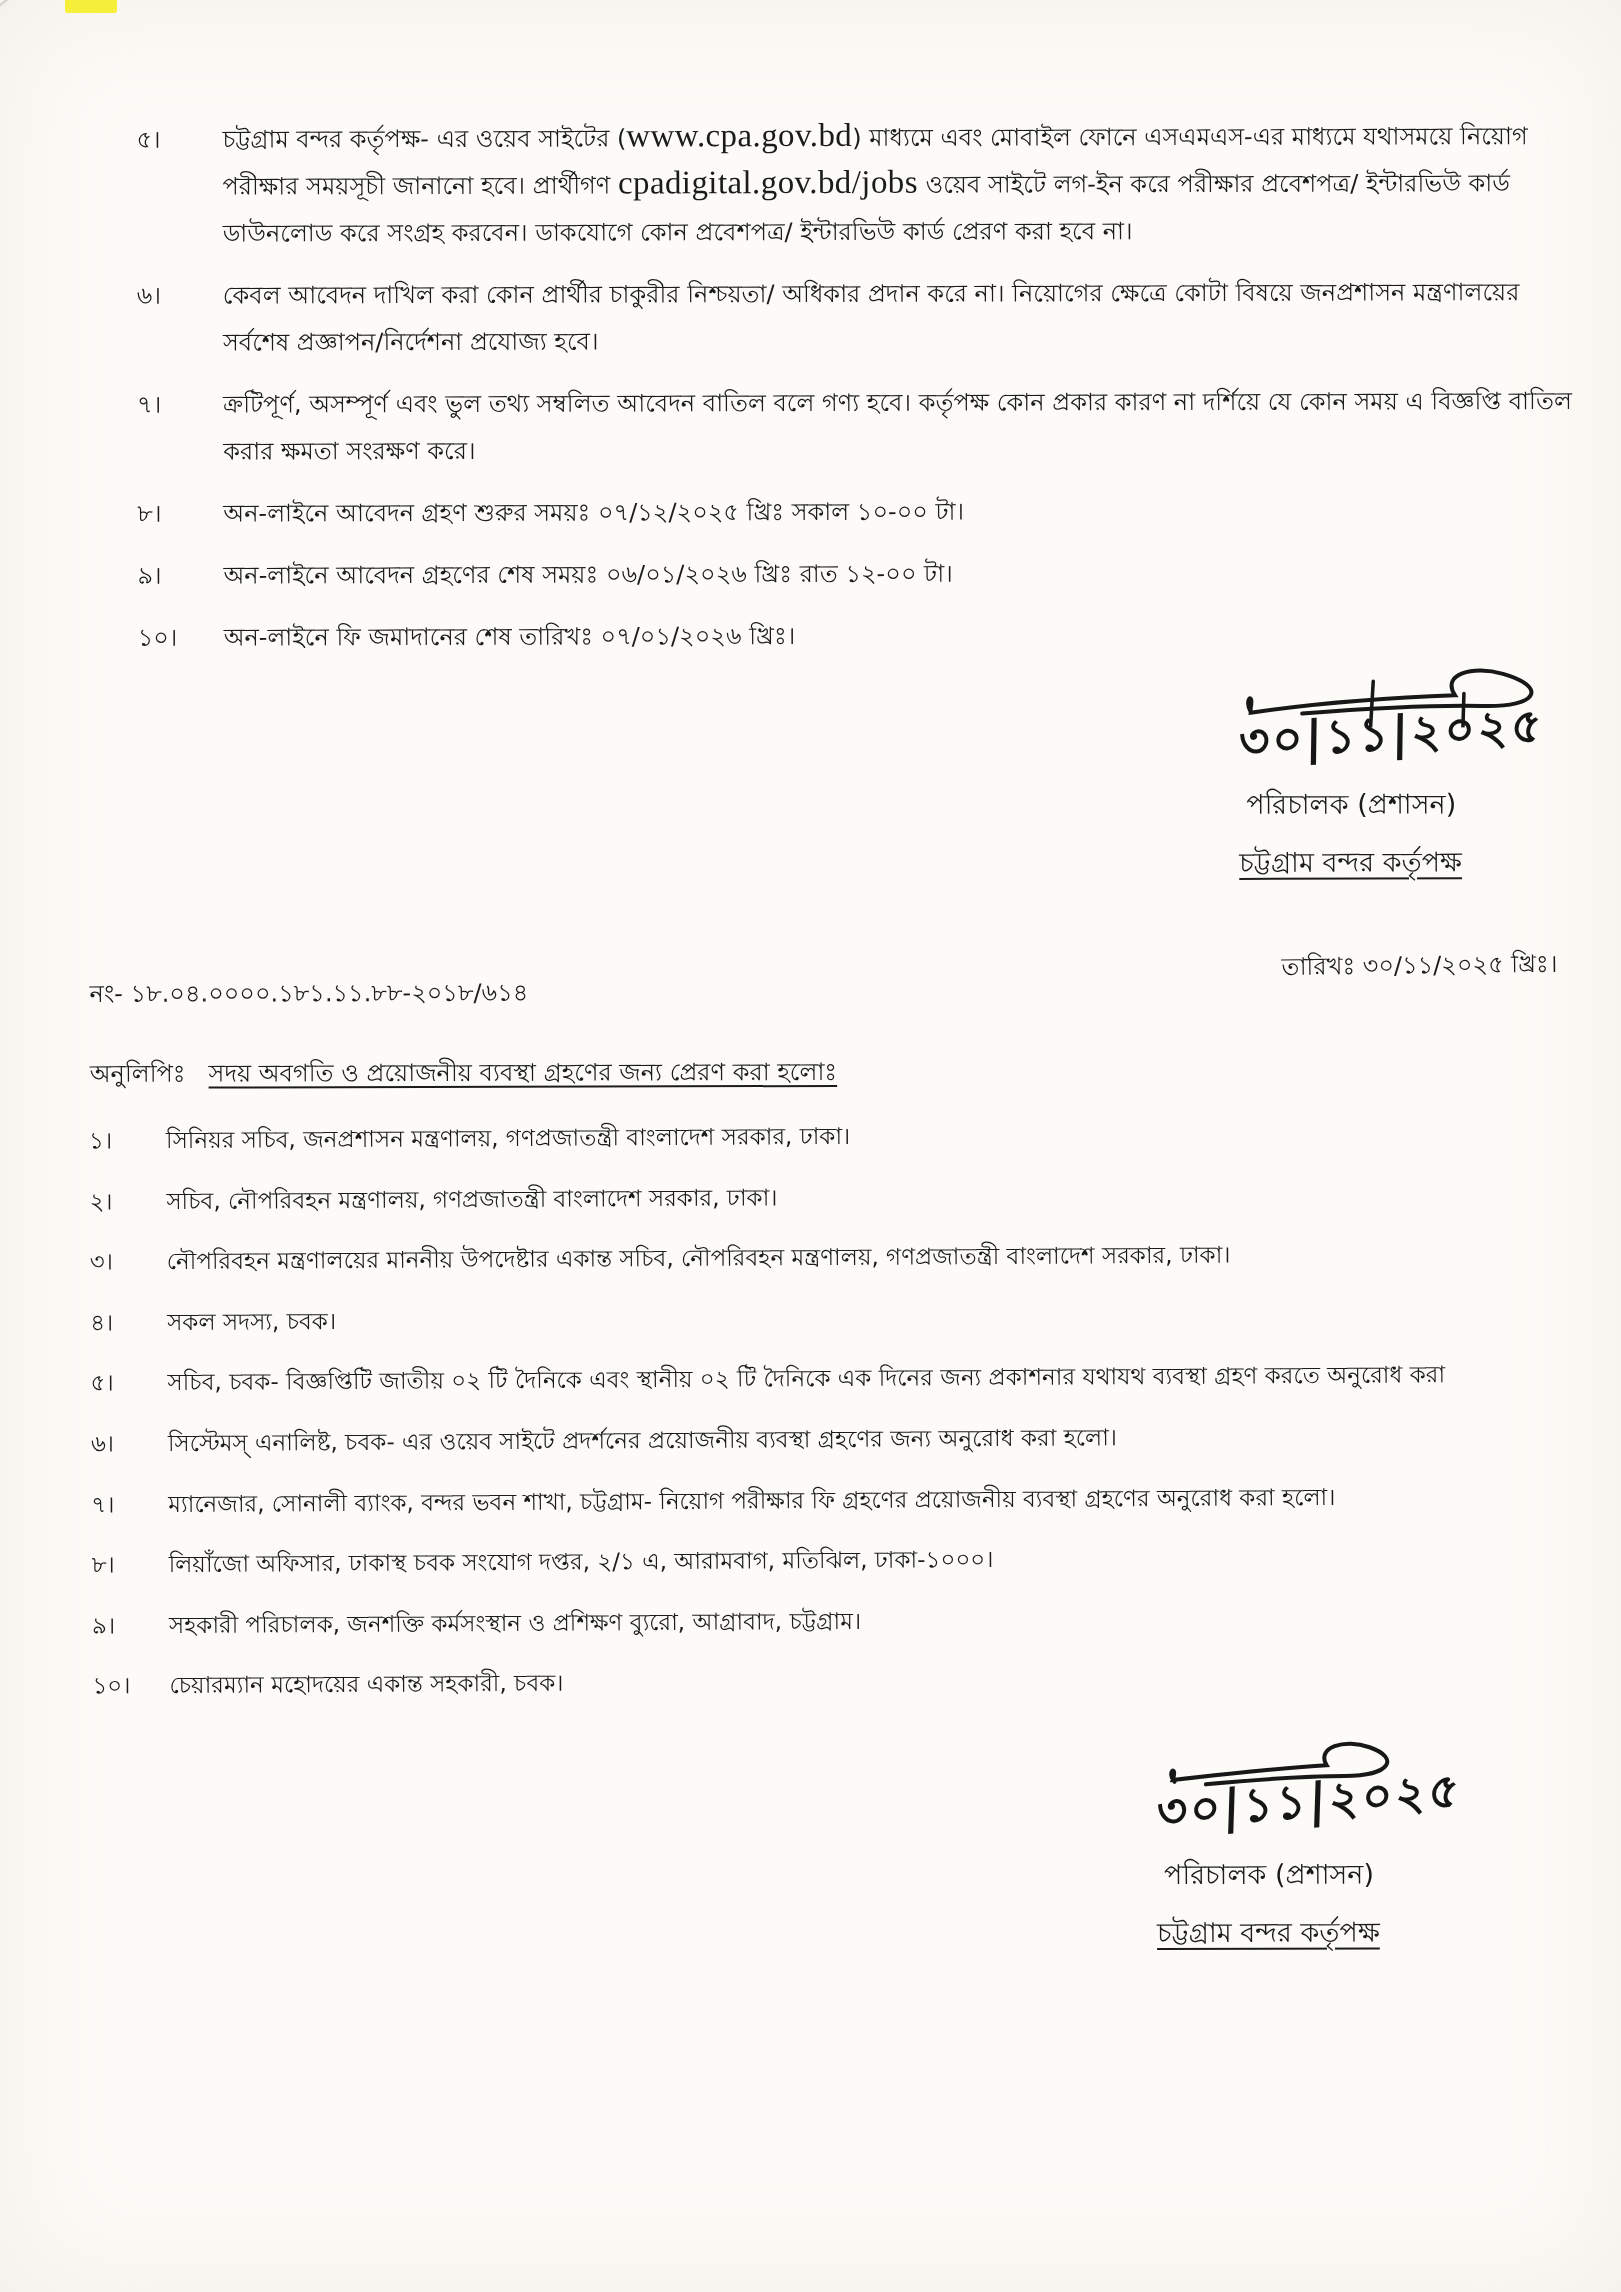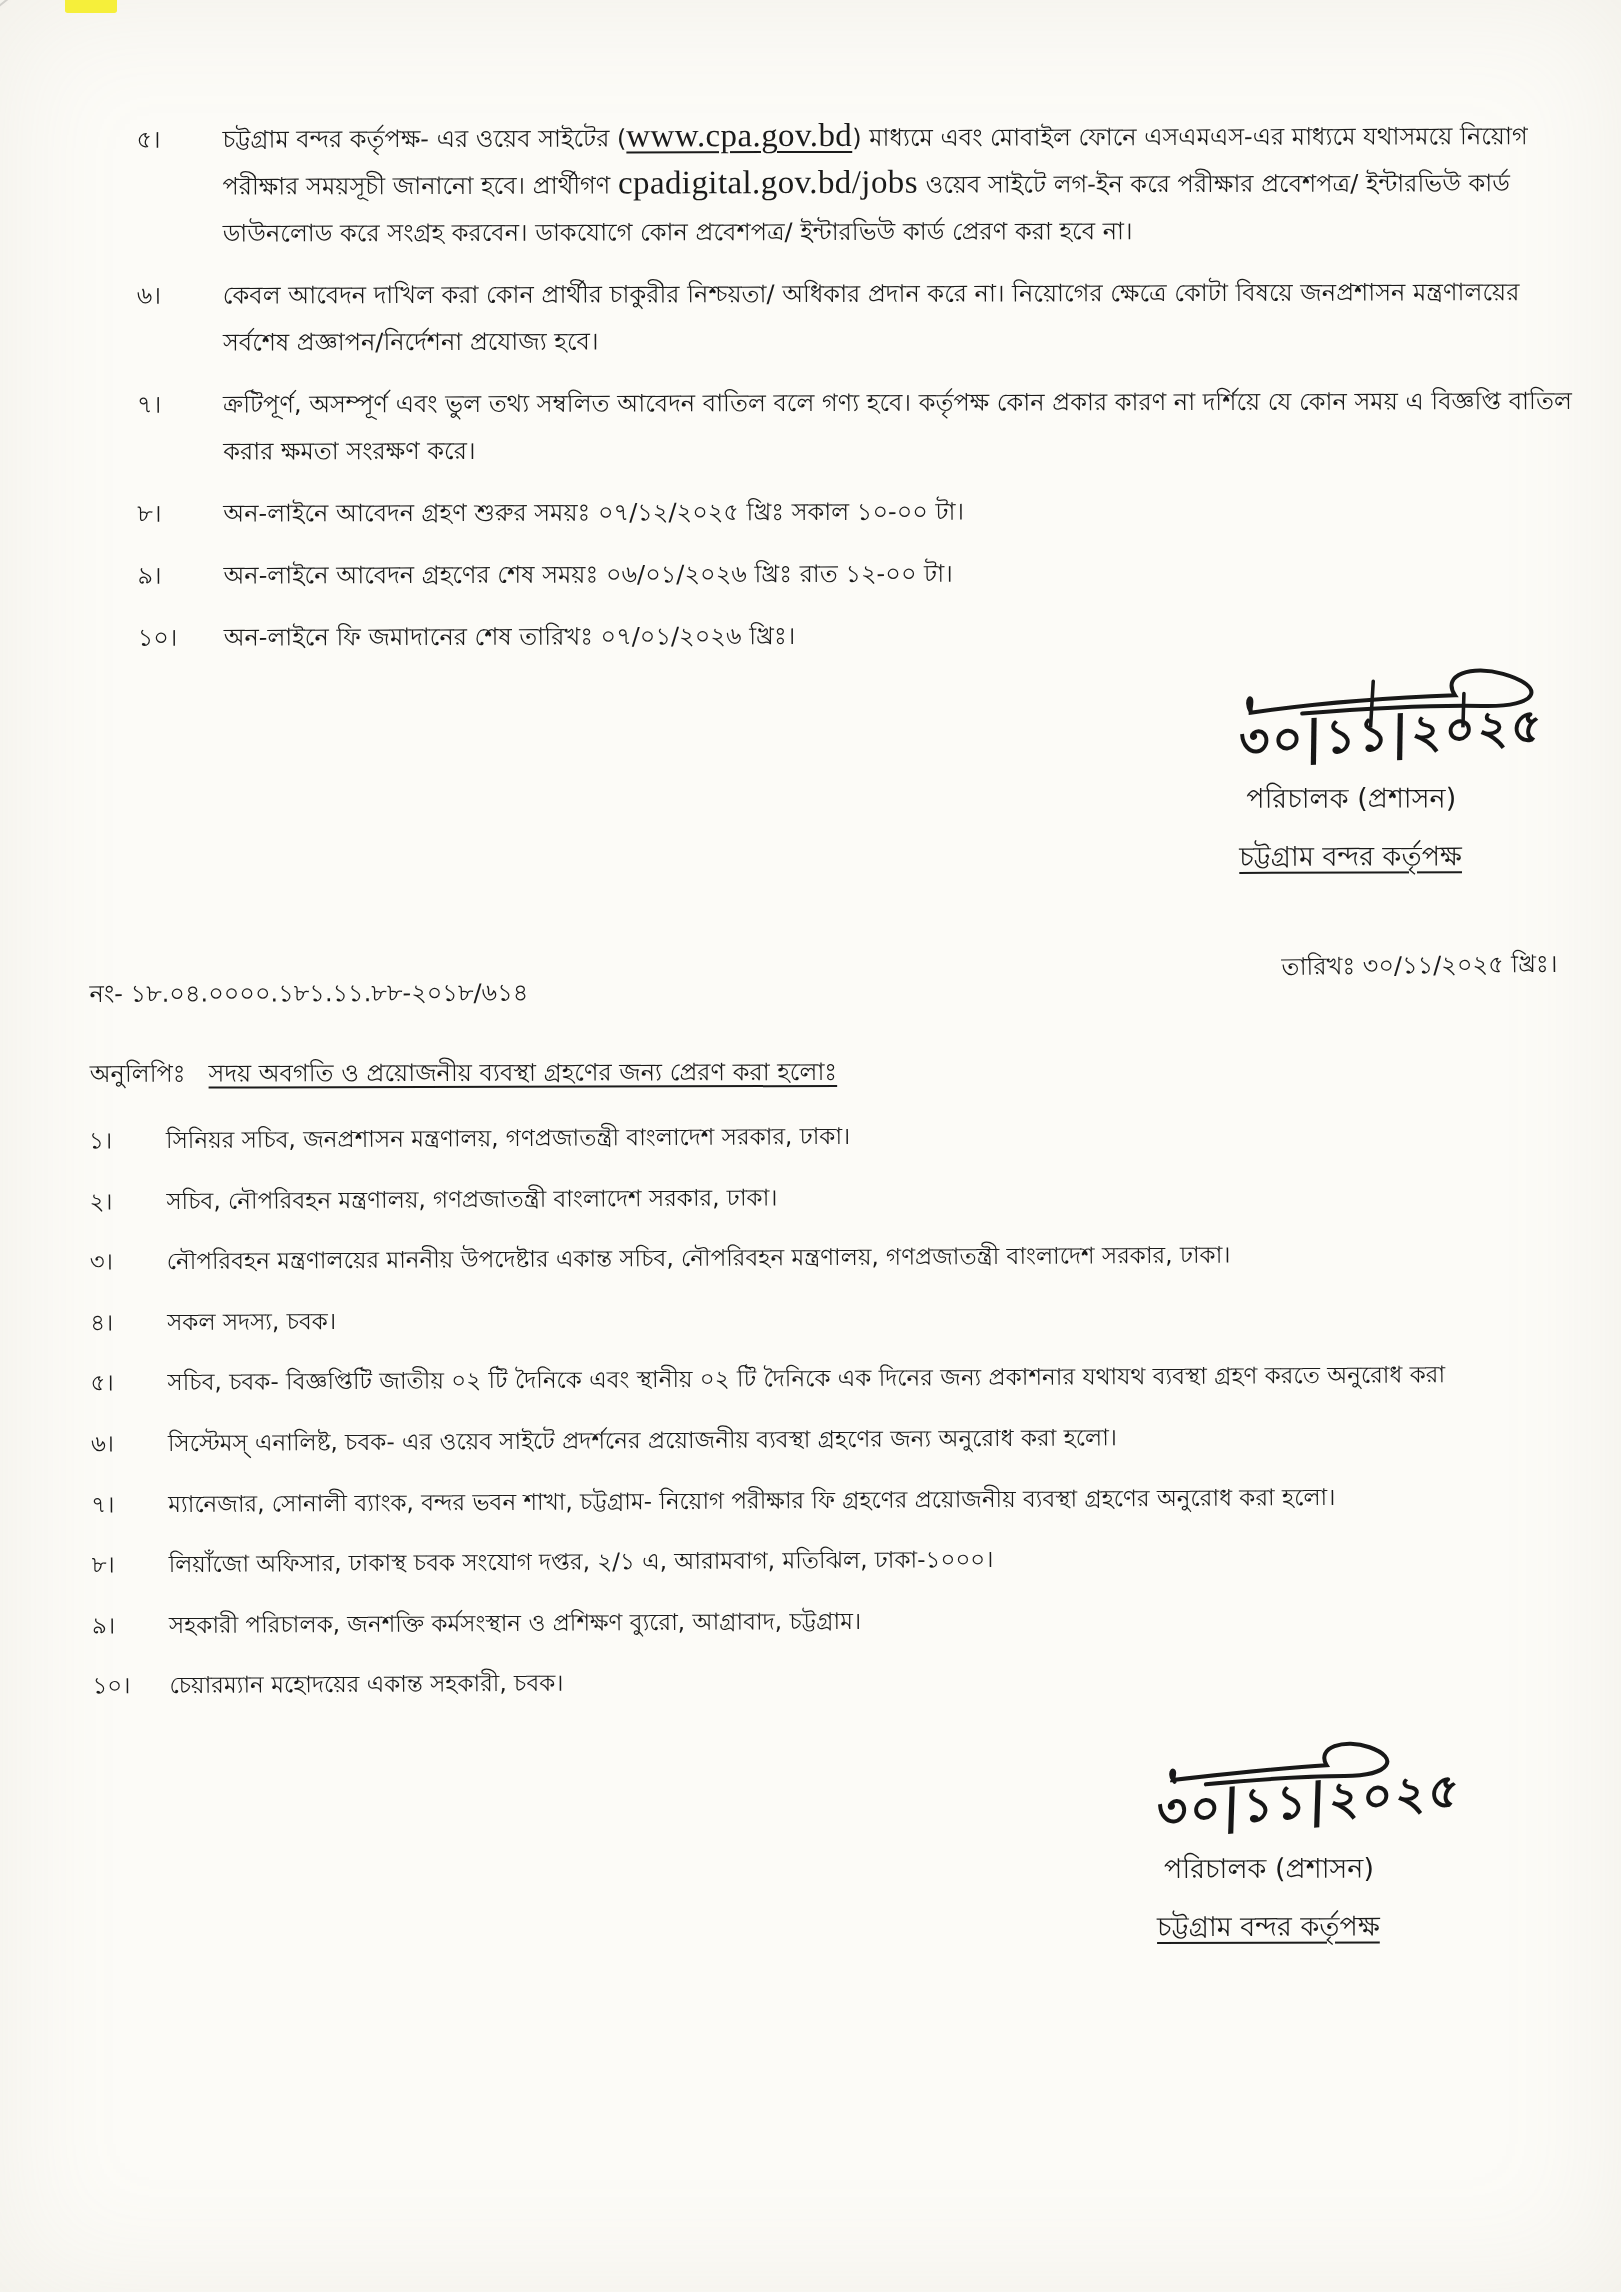--- a/index.html
+++ b/index.html
@@ -24,33 +24,33 @@
   }
   
   .terms{position:absolute;top:115px;left:139px;width:1438px;}
   .term-row{display:flex;margin-bottom:15px;}
   .term-num{flex:0 0 86px;font-size:24px;line-height:47px;font-weight:500;}
   .term-text{flex:1;font-size:24px;line-height:47px;font-weight:500;text-align:left;}
   .latin-url{
     font-family:"Liberation Serif","DejaVu Serif",serif;
     font-size:33px;font-weight:500;line-height:1;letter-spacing:0.4px;
   }
-  .latin-url.u{text-decoration:underline;text-decoration-thickness:2.2px;text-underline-offset:4.5px;}
+  .latin-url.u{text-decoration-thickness:2.2px;text-underline-offset:4.5px;}
   
   .sig{position:absolute;width:358px;}
   .sig-top{left:1240px;top:665px;}
   .sig-bottom{left:1155px;top:1736px;}
   .flourish{display:block;margin:0 0 -12.5px 0;}
   .hand-date{
     font-size:47px;font-weight:bold;letter-spacing:2.7px;color:#161616;
     transform:rotate(-3deg) skewX(-4deg);transform-origin:left center;
     white-space:nowrap;line-height:1.1;
   }
   .sig-bottom .hand-date{transform:rotate(-4deg) skewX(-6deg);}
-  .sig-role{font-size:27px;font-weight:500;margin-top:11px;padding-left:7.2px;}
+  .sig-role{font-size:27px;font-weight:500;margin-top:17px;padding-left:7.2px;}
   .sig-org{
     font-size:27px;font-weight:500;margin-top:13px;
     text-decoration:underline;text-decoration-thickness:1.8px;text-underline-offset:6.3px;
     white-space:nowrap;
   }
   
   .ref-row{position:absolute;top:948px;left:90px;right:59px;}
   .memo-no{position:absolute;left:0;top:25px;font-size:24px;font-weight:500;}
   .memo-date{position:absolute;right:5.4px;top:0;font-size:24px;font-weight:500;transform:rotate(-0.5deg);}
   

